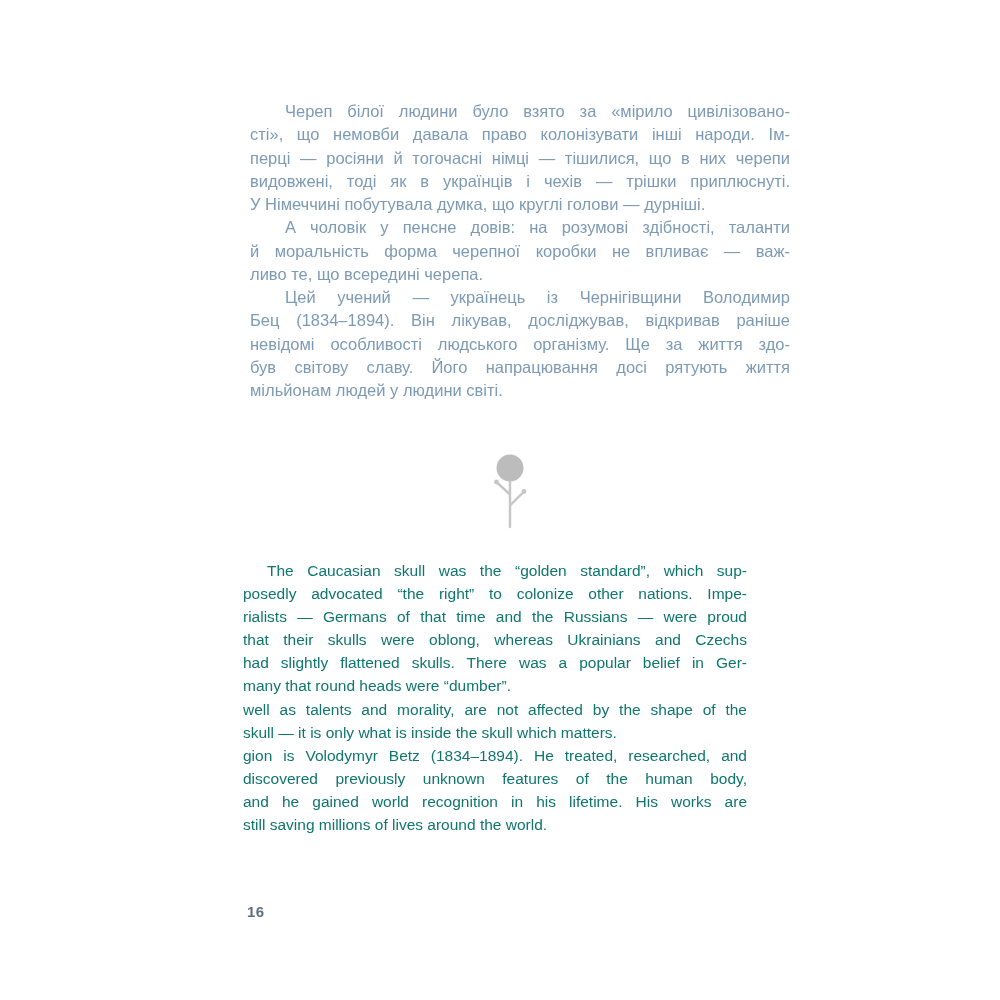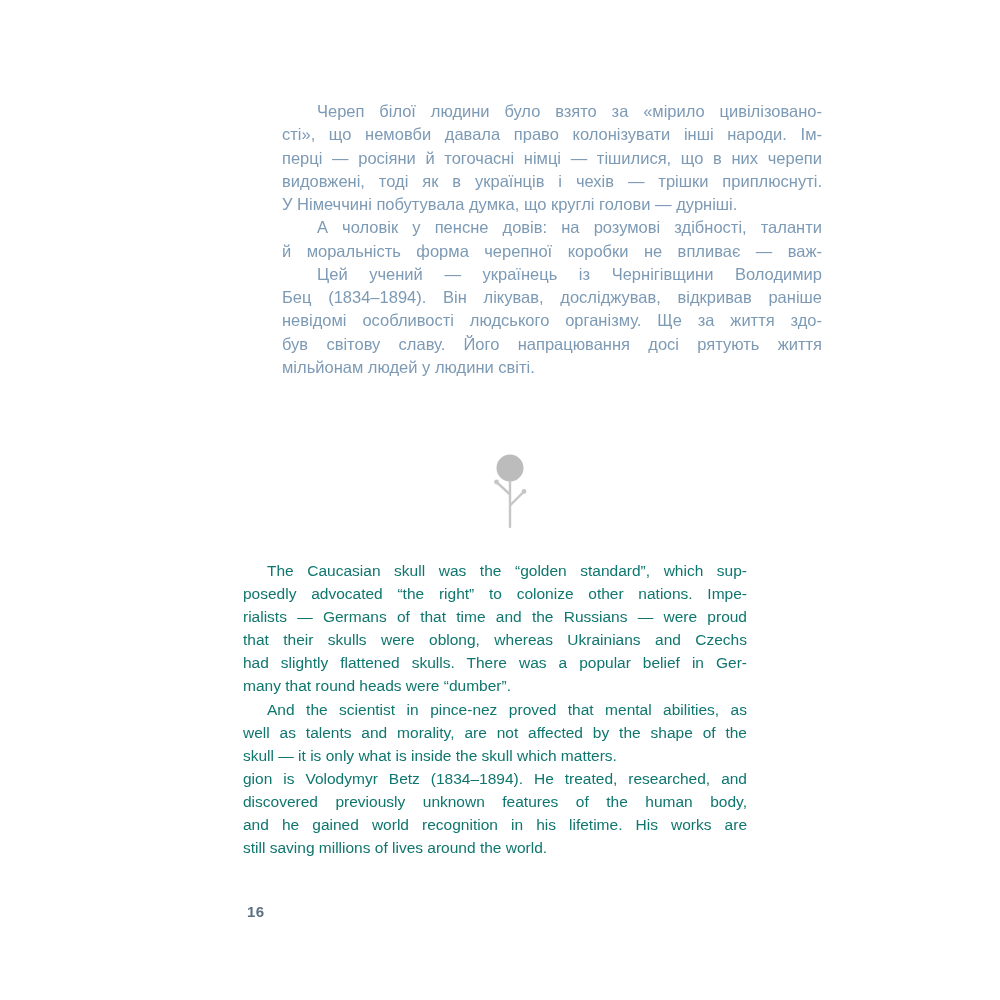--- a/index.html
+++ b/index.html
@@ -23,21 +23,20 @@
     position: absolute;
     font-weight: 500;
   }
   .uk-block {
     left: 250px;
     top: 100px;
     width: 540px;
     color: #7d9ab5;
     font-size: 16.5px;
     line-height: 23.25px;
-    margin-left: 32px;
   }
   .en-block {
     left: 243px;
     top: 559px;
     width: 504px;
     color: #0f766e;
     font-size: 15.5px;
     line-height: 23.1px;
   }
   .line {
@@ -74,20 +73,21 @@
 <div class="page">
 
   <div class="text-block uk-block">
     <div class="line indent">Череп білої людини було взято за «мірило цивілізовано-</div>
     <div class="line">сті», що немовби давала право колонізувати інші народи. Ім-</div>
     <div class="line">перці — росіяни й тогочасні німці — тішилися, що в них черепи</div>
     <div class="line">видовжені, тоді як в українців і чехів — трішки приплюснуті.</div>
     <div class="line pl">У Німеччині побутувала думка, що круглі голови — дурніші.</div>
     <div class="line indent">А чоловік у пенсне довів: на розумові здібності, таланти</div>
     <div class="line">й моральність форма черепної коробки не впливає — важ-</div>
+    <div class="line pl">ливо те, що всередині черепа.</div>
     <div class="line indent">Цей учений — українець із Чернігівщини Володимир</div>
     <div class="line">Бец (1834–1894). Він лікував, досліджував, відкривав раніше</div>
     <div class="line">невідомі особливості людського організму. Ще за життя здо-</div>
     <div class="line">був світову славу. Його напрацювання досі рятують життя</div>
     <div class="line pl">мільйонам людей у людини світі.</div>
   </div>
 
   <svg class="flower" viewBox="0 0 64 85" aria-hidden="true">
     <circle cx="32" cy="20" r="13.5" fill="#bcbcbc"></circle>
     <path d="M32 33.5 L32 79" stroke="#c6c6c6" stroke-width="2.4" stroke-linecap="round" fill="none"></path>
@@ -97,21 +97,20 @@
     <circle cx="46" cy="43.5" r="2.4" fill="#c6c6c6"></circle>
   </svg>
 
   <div class="text-block en-block">
     <div class="line indent">The Caucasian skull was the “golden standard”, which sup-</div>
     <div class="line">posedly advocated “the right” to colonize other nations. Impe-</div>
     <div class="line">rialists — Germans of that time and the Russians — were proud</div>
     <div class="line">that their skulls were oblong, whereas Ukrainians and Czechs</div>
     <div class="line">had slightly flattened skulls. There was a popular belief in Ger-</div>
     <div class="line pl">many that round heads were “dumber”.</div>
-    <div class="line indent">And the scientist in pince-nez proved that mental abilities, as</div>
     <div class="line">well as talents and morality, are not affected by the shape of the</div>
     <div class="line pl">skull — it is only what is inside the skull which matters.</div>
     <div class="line">gion is Volodymyr Betz (1834–1894). He treated, researched, and</div>
     <div class="line">discovered previously unknown features of the human body,</div>
     <div class="line">and he gained world recognition in his lifetime. His works are</div>
     <div class="line pl">still saving millions of lives around the world.</div>
   </div>
 
   <div class="page-number">16</div>
 

